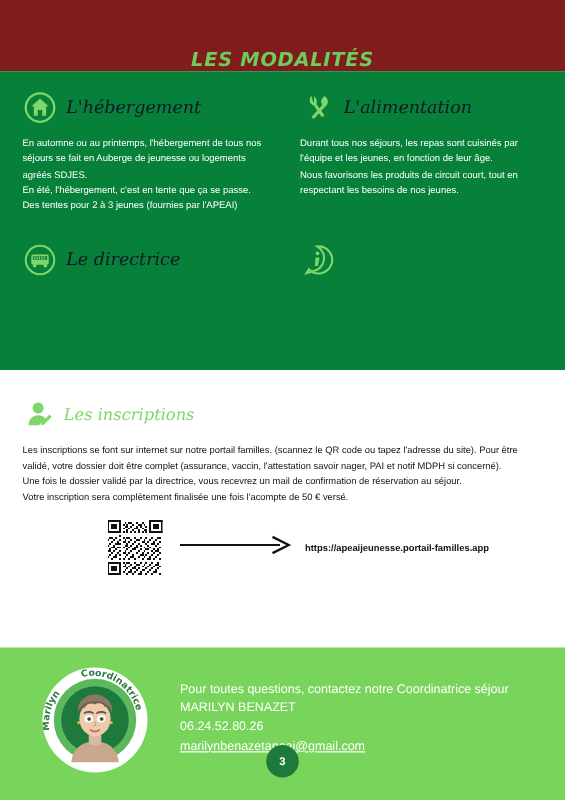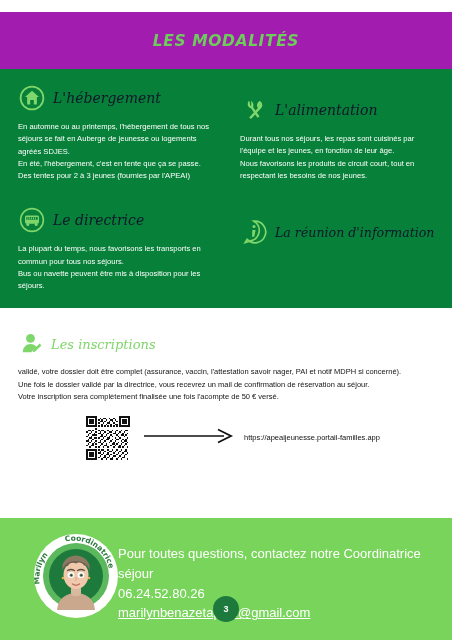--- a/index.html
+++ b/index.html
@@ -11,25 +11,24 @@
     height: 640px;
     background: #ffffff;
     font-family: "Liberation Sans", sans-serif;
     overflow: hidden;
     position: relative;
   }
 
   
   .page-header {
     height: 57px;
-    background: #a21caf;
-    display: flex;
-    align-items: center;
+    background: #7f1d1d;
+    display: flex;
+    align-items: flex-end;
     justify-content: center;
-    margin-top: 12px;
   }
   .page-title {
     color: #6ECC5A;
     font-size: 15.5px;
     font-weight: bold;
     font-style: italic;
     letter-spacing: 0.6px;
     font-family: "DejaVu Sans", sans-serif;
     text-align: center;
   }
@@ -46,21 +45,20 @@
     flex-wrap: wrap;
   }
   .mod-cell {
     width: 50%;
     box-sizing: border-box;
     padding: 0 14px 0 18px;
   }
   .mod-cell.right {
     padding-left: 14px;
     padding-right: 10px;
-    margin-top: 12px;
   }
   .mod-cell.row2 {
     padding-top: 23px;
   }
   .mod-head {
     display: flex;
     align-items: center;
     gap: 7px;
     margin-bottom: 8px;
     height: 30px;
@@ -114,20 +112,21 @@
     max-width: 420px;
   }
   .ins-body p { margin: 0; }
 
   
   .qr-row {
     display: flex;
     align-items: center;
     margin-top: 12px;
     padding-left: 68px;
+    font-weight: bold;
   }
   .qr-code {
     width: 44px;
     height: 44px;
     flex: 0 0 auto;
     background: #ffffff;
   }
   .arrow-wrap {
     flex: 0 0 auto;
     margin-left: 14px;
@@ -186,23 +185,24 @@
     pointer-events: none;
   }
   .avatar-face {
     position: absolute;
     left: 50%;
     top: 16px;
     transform: translateX(-50%);
     z-index: 3;
   }
   .contact {
+    margin-left: 26px;
     padding-top: 10px;
     color: #ffffff;
-    font-size: 13px;
+    font-size: 10px;
     line-height: 1.52;
   }
   .contact p { margin: 0; }
   .contact .email {
     text-decoration: underline;
     display: inline-block;
   }
   .page-badge {
     position: absolute;
     left: 50%;
@@ -274,54 +274,50 @@
             <rect x="10.3" y="10.3" width="0.9" height="2.2" fill="#7FD66A"></rect>
             <rect x="12.2" y="10.3" width="0.9" height="2.2" fill="#7FD66A"></rect>
             <rect x="14.1" y="10.3" width="0.9" height="2.2" fill="#7FD66A"></rect>
             <rect x="16.0" y="10.3" width="0.9" height="2.2" fill="#7FD66A"></rect>
             <circle cx="8.8" cy="17.4" r="1.5" fill="#7FD66A"></circle>
             <circle cx="17.2" cy="17.4" r="1.5" fill="#7FD66A"></circle>
           </svg>
         </span>
         <span class="mod-title">Le directrice</span>
       </div>
-      <div class="mod-body">
-        <p style="white-space:pre-line">La plupart du temps, nous favorisons les transports en commun pour tous nos séjours.
-Bus ou navette peuvent être mis à disposition pour les séjours.</p>
-      </div>
     </div>
 
     <div class="mod-cell right row2">
       <div class="mod-head">
         <span class="mod-icon">
           <svg width="26" height="26" viewBox="0 0 26 26">
             <path d="M13 2.2 A10.8 10.8 0 1 1 6.1 20.4 L4.2 23.6 L8.6 22.2 A10.8 10.8 0 0 0 13 2.2 Z" fill="none" stroke="#7FD66A" stroke-width="1.7"></path>
             <circle cx="13" cy="7.6" r="1.5" fill="#7FD66A"></circle>
             <path d="M11.4 11.0 L14.6 11.0 L13.3 17.8 L11.0 17.8 Z" fill="#7FD66A"></path>
           </svg>
         </span>
-        <span class="mod-title small">La réunion d'information</span>
       </div>
     </div>
 
   </div>
 </div>
 
 <div class="inscriptions">
   <div class="ins-head">
     <span class="mod-icon">
       <svg width="26" height="26" viewBox="0 0 26 26">
         <circle cx="11.5" cy="7.4" r="4.4" fill="#7FD66A"></circle>
         <path d="M3.8 21.2 C3.8 16.4 7.3 13.1 11.5 13.1 C14.0 13.1 16.2 14.2 17.6 16.0 L12.2 21.2 Z" fill="#7FD66A"></path>
         <path d="M20.6 12.6 L22.4 14.4 L16.2 20.6 L13.8 21.2 L14.4 18.8 Z" fill="#7FD66A"></path>
       </svg>
     </span>
     <span class="ins-title">Les inscriptions</span>
   </div>
   <div class="ins-body">
+    <p>Les inscriptions se font sur internet sur notre portail familles. (scannez le QR code ou tapez l'adresse du site). Pour être</p>
     <p>validé, votre dossier doit être complet (assurance, vaccin, l'attestation savoir nager,  PAI et notif MDPH si concerné).</p>
     <p>Une fois le dossier validé par la directrice, vous recevrez un mail de confirmation de réservation au séjour.</p>
     <p>Votre inscription sera complètement finalisée une fois l'acompte de 50 € versé.</p>
   </div>
 
   <div class="qr-row">
     <span class="qr-code">
       <svg width="44" height="44" viewBox="0 0 29 29" shape-rendering="crispEdges">
         <rect width="29" height="29" fill="#ffffff"></rect>
         <g fill="#111111">
@@ -581,20 +577,21 @@
 
         <path d="M21.5 34 q3.5 2.6 7 0" stroke="#B8705E" stroke-width="1.3" fill="none" stroke-linecap="round"></path>
 
         <circle cx="12" cy="28" r="1.3" fill="#E0B44C"></circle>
         <circle cx="38" cy="28" r="1.3" fill="#E0B44C"></circle>
       </svg>
     </div>
 
     <div class="contact">
       <p>Pour toutes questions, contactez notre Coordinatrice séjour</p>
+      <p>MARILYN BENAZET</p>
       <p>06.24.52.80.26</p>
       <p><span class="email">marilynbenazetapeai@gmail.com</span></p>
     </div>
 
   </div>
 
   <div class="page-badge">3</div>
 </div>
 
 </body></html>

